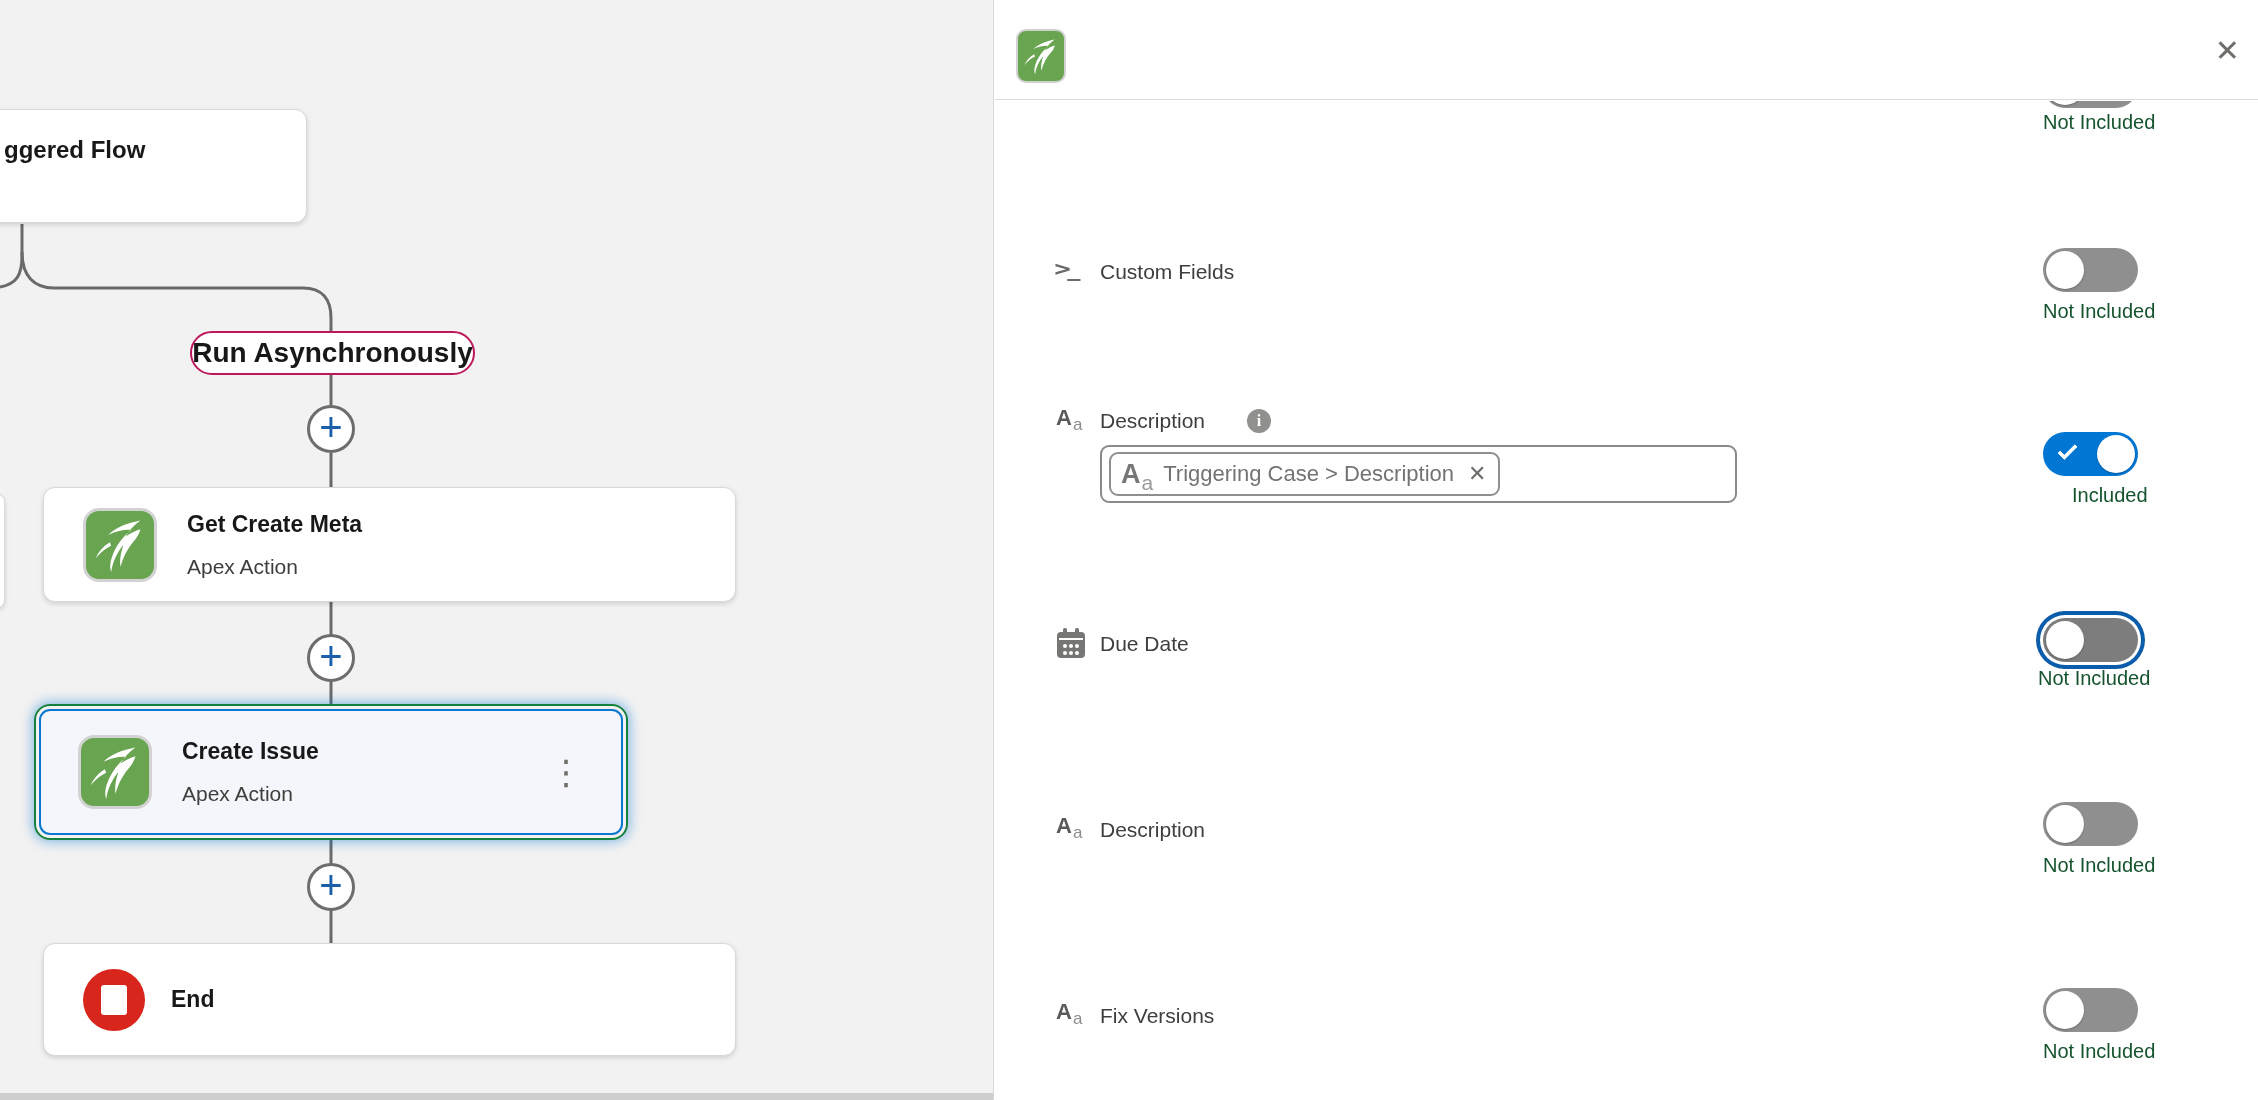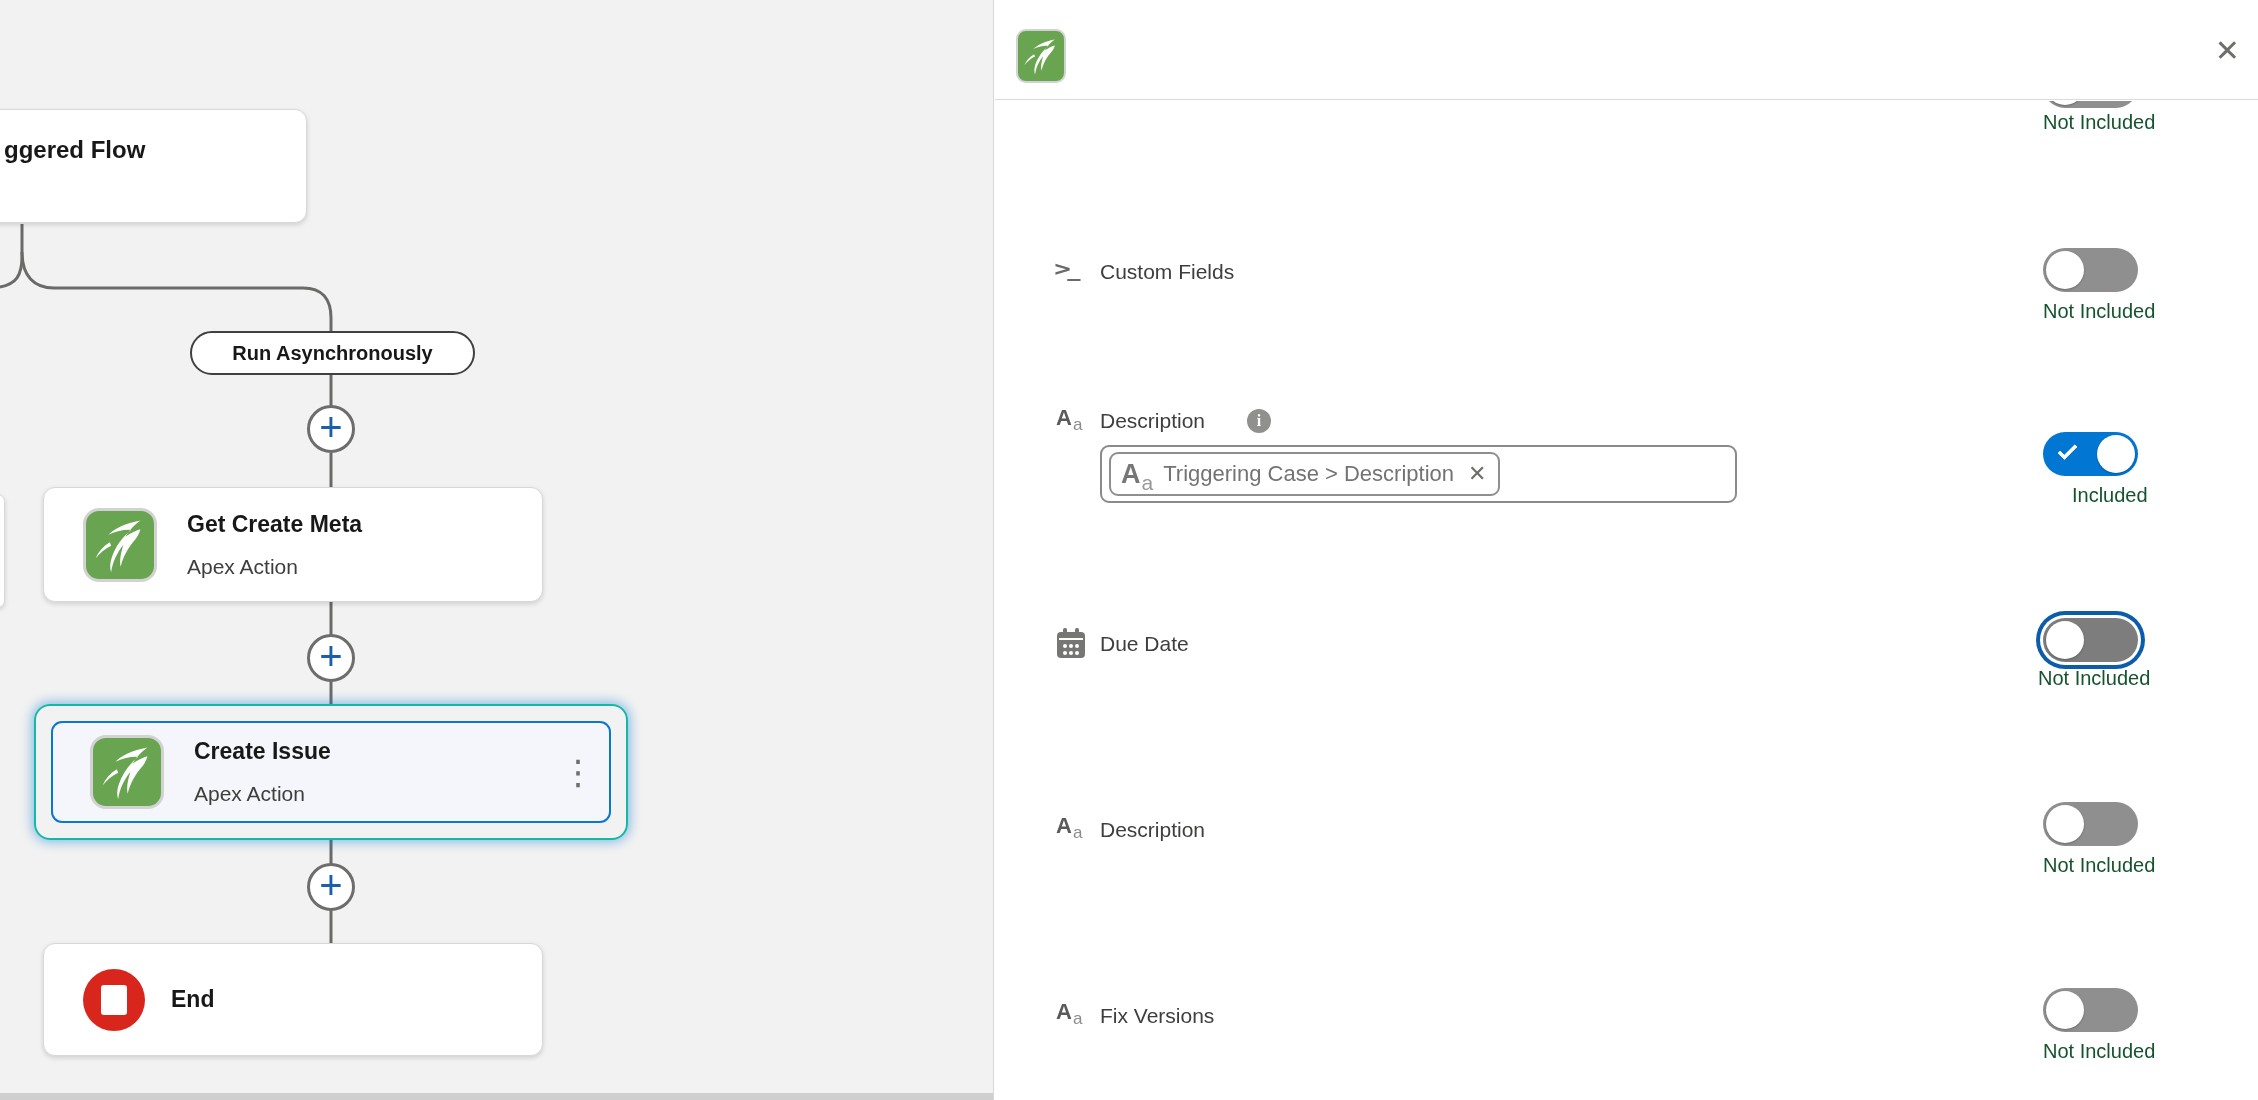--- a/index.html
+++ b/index.html
@@ -9,36 +9,36 @@
   .canvas { position:absolute; left:0; top:0; width:994px; height:1100px; background:#f2f2f2; border-right:1px solid #d8d8d8; overflow:hidden; }
   .canvas svg.connectors { position:absolute; left:0; top:0; }
   .canvas-bottom-strip { position:absolute; left:0; bottom:0; width:994px; height:7px; background:#cfcfcf; }
 
   .flow-card { position:absolute; background:#fff; border:1px solid #d8d8d8; border-radius:12px; box-shadow:0 2px 5px rgba(0,0,0,.14); }
   .trigger-card { left:-46px; top:109px; width:353px; height:114px; padding:26px 0 0 49px; }
   .trigger-card .t { font-size:24px; font-weight:bold; color:#181818; }
 
   .edge-sliver { position:absolute; left:-10px; top:494px; width:15px; height:114px; background:#fff; border:1px solid #d8d8d8; border-radius:8px; box-shadow:0 2px 5px rgba(0,0,0,.14); }
 
-  .async-pill { position:absolute; left:190px; top:331px; width:285px; height:44px; background:#fff; border:2px solid #404040; border-radius:22px; display:flex; align-items:center; justify-content:center; font-size:20px; font-weight:bold; color:#181818; }
+  .async-pill { position:absolute; left:190px; top:331px; width:285px; height:44px; background:#fff; border:2px solid #be185d; border-radius:22px; display:flex; align-items:center; justify-content:center; font-size:28px; font-weight:bold; color:#181818; }
 
   .plus-btn { position:absolute; width:48px; height:48px; border-radius:50%; background:#fff; border:3px solid #6e6d6b; display:flex; align-items:center; justify-content:center; color:#1b5faa; font-size:40px; font-weight:400; line-height:1; padding-bottom:4px; }
   .plus-1 { left:307px; top:405px; } .plus-2 { left:307px; top:634px; } .plus-3 { left:307px; top:863px; }
 
-  .node-card { left:43px; width:500px; height:115px; display:flex; align-items:center; padding-left:39px; gap:30px; }
+  .node-card { left:43px; width:693px; height:115px; display:flex; align-items:center; padding-left:39px; gap:30px; }
   .node-get { top:487px; }
   .node-end { top:943px; height:113px; gap:26px; }
   .node-title { font-size:23px; font-weight:bold; color:#181818; }
   .node-sub { font-size:21px; color:#3e3e3c; margin-top:17px; }
 
   .zicon { background:#69a550; border:3px solid #d2d2d2; border-radius:16px; flex:0 0 auto; overflow:hidden; display:block; }
   .zicon.big { width:74px; height:74px; }
   .zicon svg { width:100%; height:100%; display:block; }
 
-  .selected-wrap { position:absolute; left:34px; top:704px; width:594px; height:136px; border:2px solid #14b8a6; border-radius:16px; padding:15px; box-shadow:0 0 12px 2px rgba(1,118,211,.45); background:transparent; }
+  .selected-wrap { position:absolute; left:34px; top:704px; width:594px; height:136px; border:2px solid #15803d; border-radius:16px; padding:3px; box-shadow:0 0 12px 2px rgba(1,118,211,.45); background:transparent; }
   .selected-inner { width:100%; height:100%; border:2px solid #0b78d0; border-radius:11px; background:#f4f6fb; display:flex; align-items:center; padding-left:37px; gap:30px; position:relative; }
   .kebab { position:absolute; left:508px; top:50%; transform:translateY(-50%); font-size:34px; color:#706e6b; letter-spacing:0; line-height:1; }
 
   .end-icon { width:62px; height:62px; border-radius:50%; background:#d8261c; flex:0 0 auto; display:flex; align-items:center; justify-content:center; }
   .end-icon .sq { width:26px; height:30px; background:#fff; border-radius:3px; }
 
   
   .panel { position:absolute; left:995px; top:0; width:1263px; height:1100px; background:#fff; }
   .panel-header { position:relative; height:100px; border-bottom:1px solid #dcdbda; }
   .panel-header .zicon.small { position:absolute; left:21px; top:29px; width:50px; height:54px; border-radius:10px; border:2px solid #d2d2d2; }

